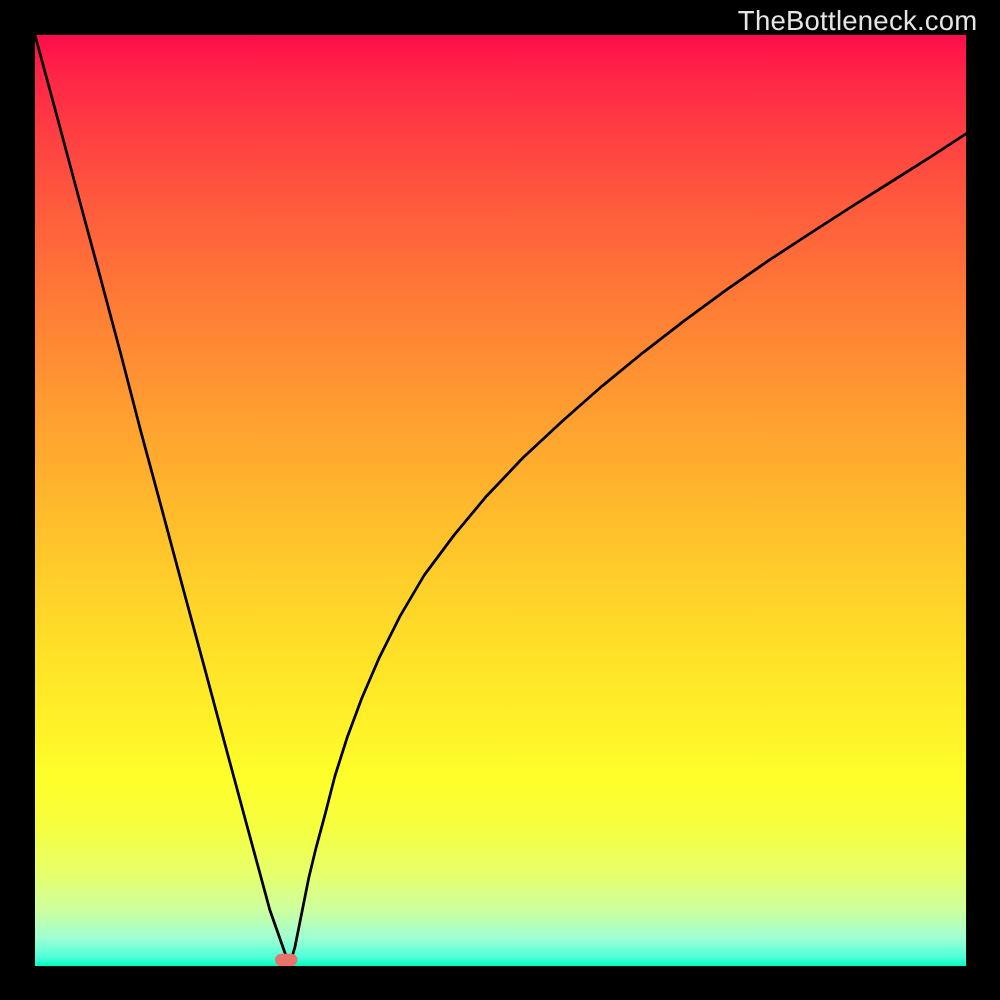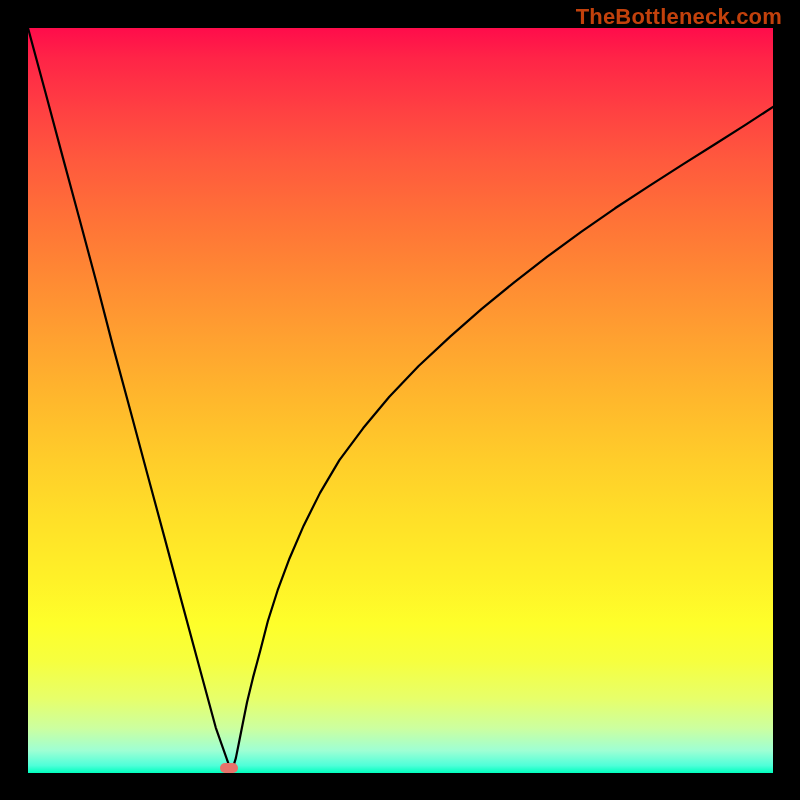--- a/index.html
+++ b/index.html
@@ -8,23 +8,23 @@
     height: 800px;
     background: #000;
     position: relative;
     font-family: Arial, Helvetica, sans-serif;
     overflow: hidden;
   }
   .watermark {
     position: absolute;
     top: 4px;
     right: 18px;
-    color: #c2410c;
+    color: #e5e5e5;
     font-size: 22px;
-    font-weight: 700;
+    font-weight: 400;
     letter-spacing: 0.2px;
     z-index: 10;
   }
   .plot-area {
     position: absolute;
     top: 28px;
     left: 28px;
     width: 745px;
     height: 745px;
     overflow: hidden;

